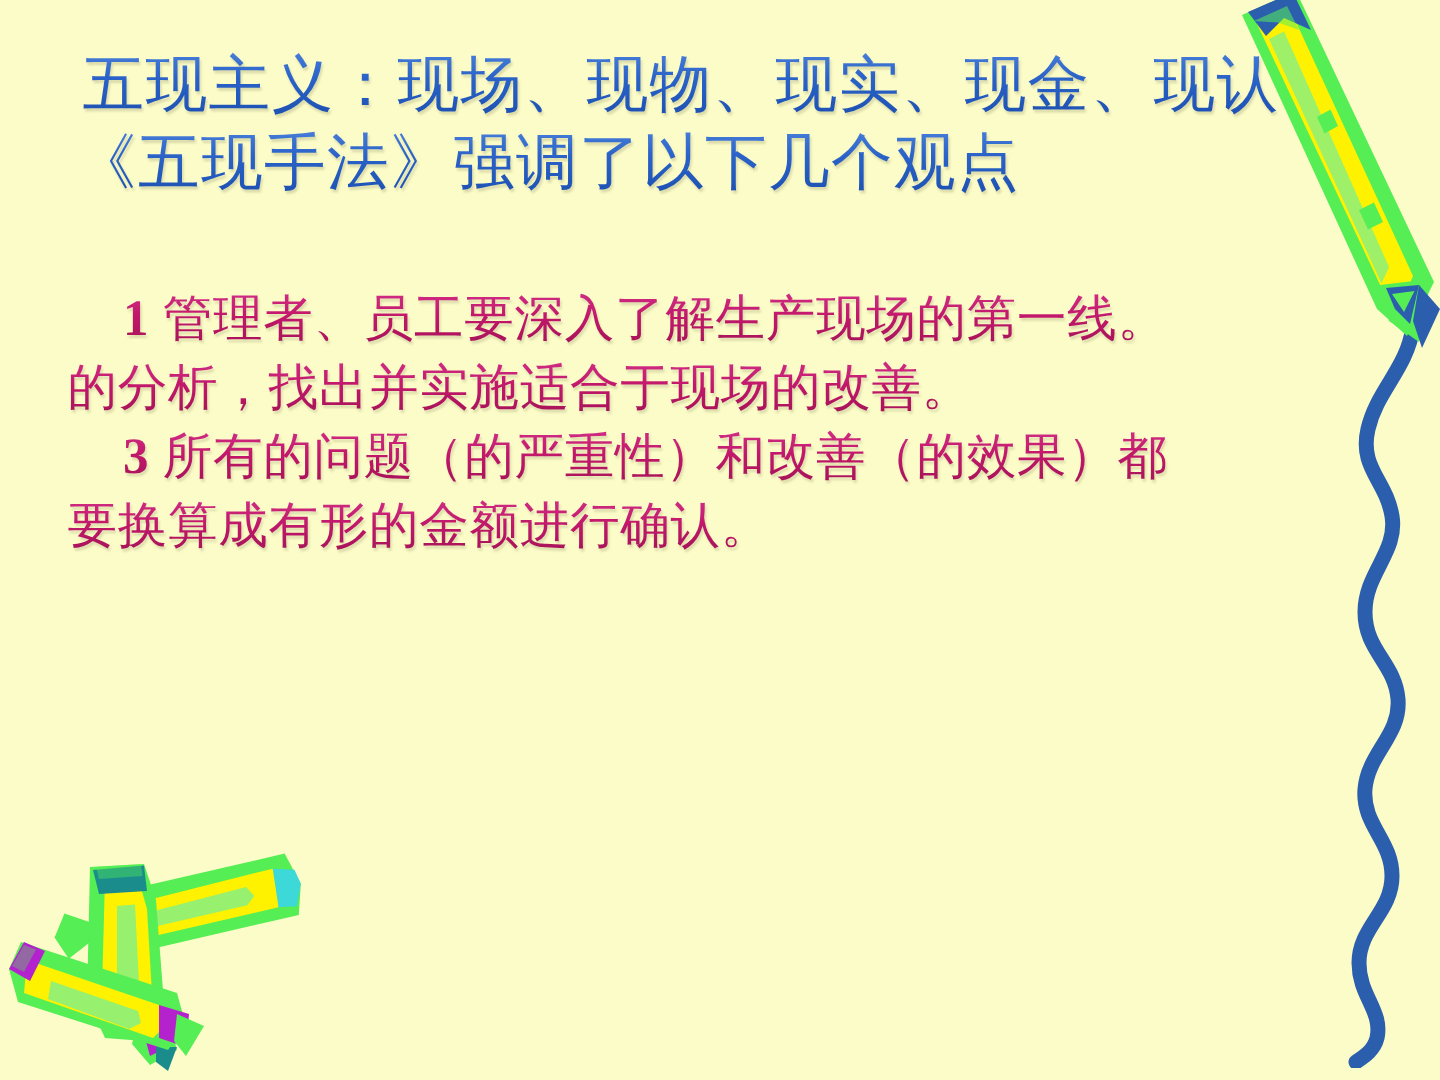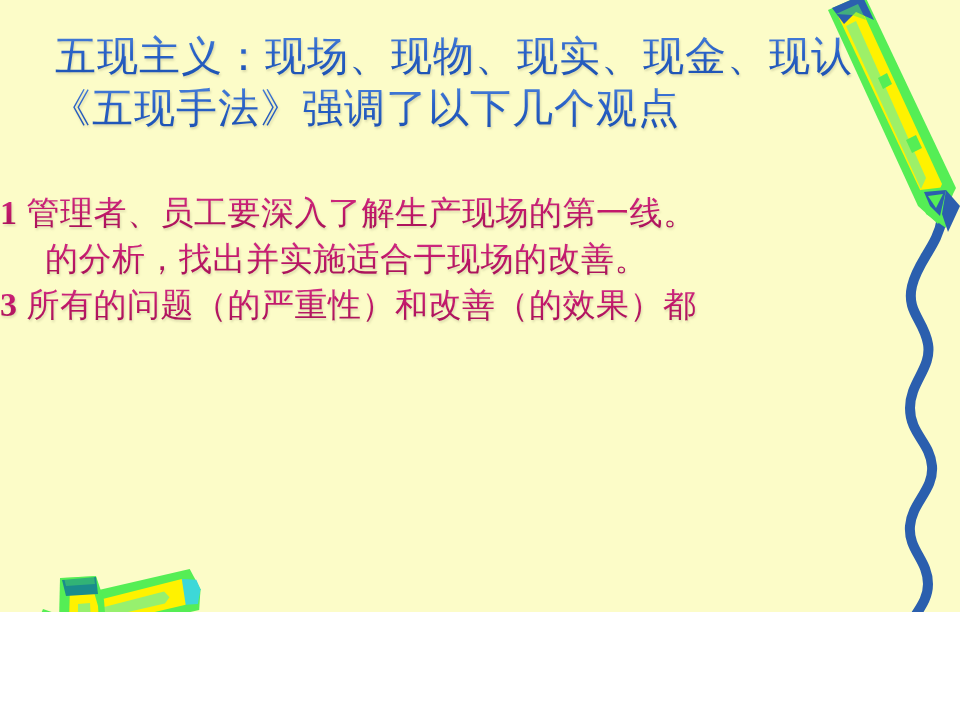--- a/index.html
+++ b/index.html
@@ -9,21 +9,21 @@
   body {
     width: 960px;
     height: 720px;
     overflow: hidden;
     font-family: "Liberation Serif", "DejaVu Serif", serif;
   }
 
   #slide {
     position: relative;
     width: 960px;
-    height: 612px;
+    height: 720px;
     background: #fcfcc8;
     overflow: hidden;
     text-decoration: underline;
   }
 
   
   .deco {
     position: absolute;
     pointer-events: none;
   }
@@ -88,21 +88,21 @@
     line-height: 46px;
     letter-spacing: 0.5px;
     white-space: nowrap;
     background: linear-gradient(to bottom, #d4338c 0%, #c2186b 45%, #9e1152 100%);
     -webkit-background-clip: text;
     background-clip: text;
     color: transparent;
     -webkit-text-fill-color: transparent;
     filter: drop-shadow(1.5px 2px 0.8px rgba(150,150,110,0.30));
   }
-  .body-line.indent-num { }
+  .body-line.indent-num { padding-left: 82px; }
   .body-line.indent-cont { padding-left: 45px; }
   .body-line .num {
     font-weight: bold;
     font-size: 34px;
     padding-right: 9px;
   }
 </style>
 </head>
 <body>
 
@@ -198,16 +198,19 @@
 
 
     <div class="body-line indent-cont">
       <span>的分析，找出并实施适合于现场的改善。</span>
     </div>
 
     <div class="body-line indent-num">
       <span class="num">3</span><span>所有的问题（的严重性）和改善（的效果）都</span>
     </div>
 
+    <div class="body-line indent-cont">
+      <span>要换算成有形的金额进行确认。</span>
+    </div>
 
   </div>
 
 </div>
 
 </body></html>

